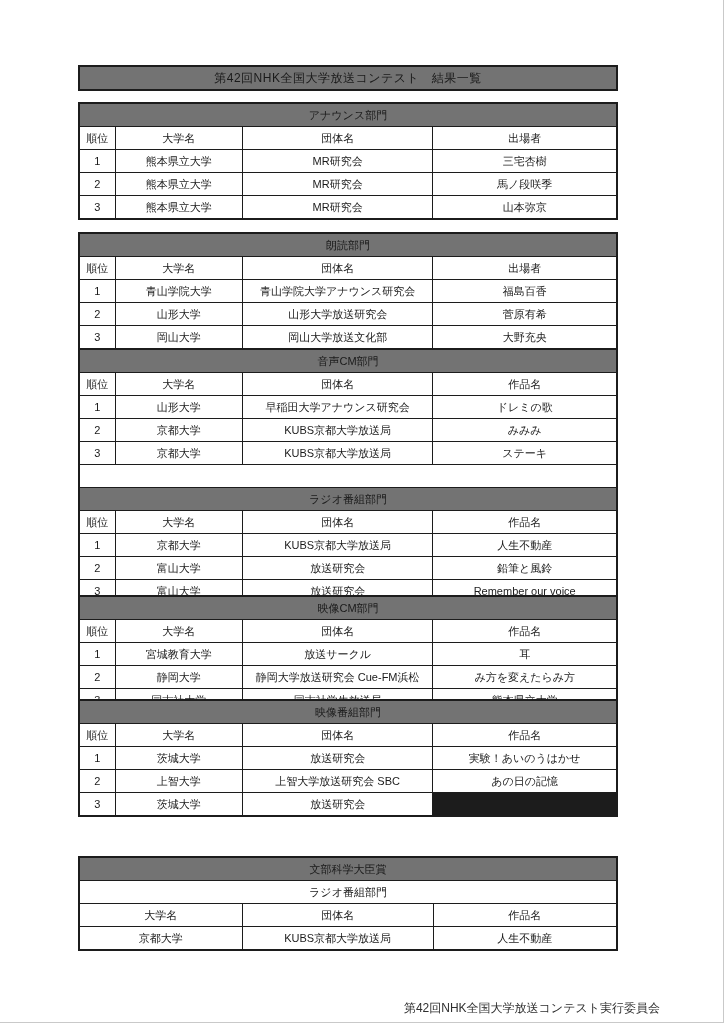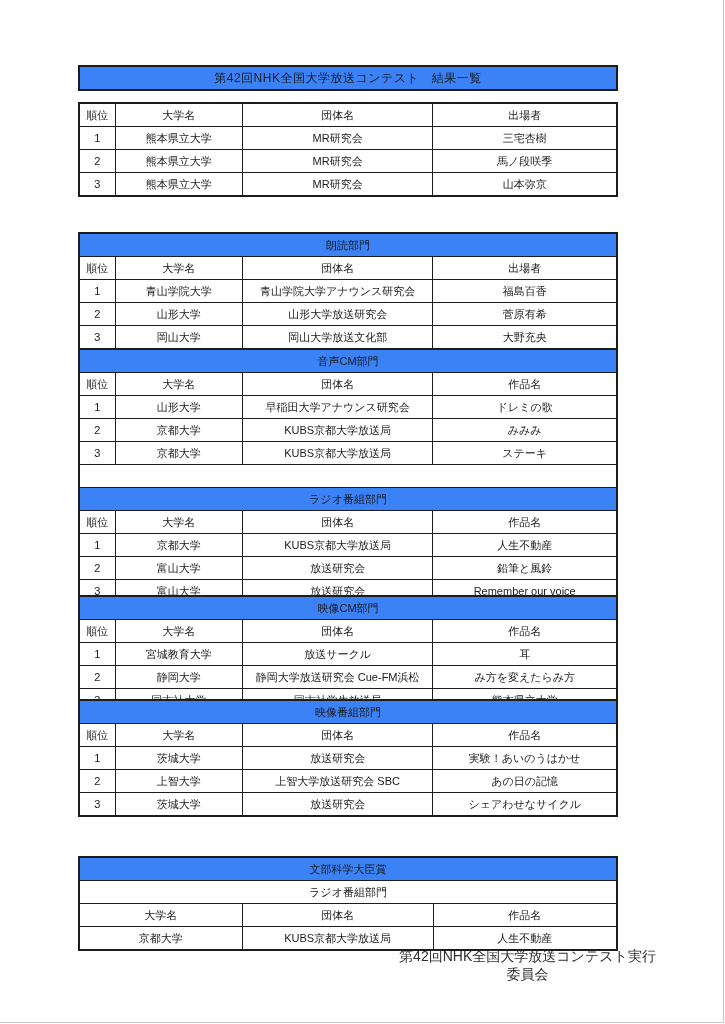--- a/index.html
+++ b/index.html
@@ -34,42 +34,45 @@
   .r3 { grid-template-columns:164fr 193fr 185fr; }
   .r1 { grid-template-columns:1fr; }
   .c {
     background:#ffffff;
     height:22px; line-height:22px;
     text-align:center;
     font-size:11px;
     white-space:nowrap;
     overflow:hidden;
   }
-  .g { background:#3b82f6; }
+  .g { background:#737373; }
   .doc-title .c { font-size:12px; letter-spacing:0.5px; }
   .footer {
     position:absolute;
-    left:395px; top:948px; width:265px;
-    text-align:center;
-    font-size:14px;
+    left:395px; top:1000px; width:265px;
+    text-align:right;
+    font-size:12px;
     color:#2e2e2e;
   }
 </style>
 </head>
 <body>
 
 <div class="page">
 
   <div class="tbl doc-title" style="top:65px">
     <div class="r r1">
       <div class="c g">第42回NHK全国大学放送コンテスト　結果一覧</div>
     </div>
   </div>
 
   <div class="tbl" style="top:102px">
+    <div class="r r1">
+      <div class="c g">アナウンス部門</div>
+    </div>
     <div class="r r4">
       <div class="c">順位</div>
       <div class="c">大学名</div>
       <div class="c">団体名</div>
       <div class="c">出場者</div>
     </div>
     <div class="r r4">
       <div class="c">1</div>
       <div class="c">熊本県立大学</div>
       <div class="c">MR研究会</div>
@@ -228,21 +231,20 @@
     <div class="r r4">
       <div class="c">2</div>
       <div class="c">上智大学</div>
       <div class="c">上智大学放送研究会 SBC</div>
       <div class="c">あの日の記憶</div>
     </div>
     <div class="r r4">
       <div class="c">3</div>
       <div class="c">茨城大学</div>
       <div class="c">放送研究会</div>
-      <div class="c">シェアわせなサイクル</div>
     </div>
   </div>
 
   <div class="tbl" style="top:856px">
     <div class="r r1">
       <div class="c g">文部科学大臣賞</div>
     </div>
     <div class="r r1">
       <div class="c">ラジオ番組部門</div>
     </div>

